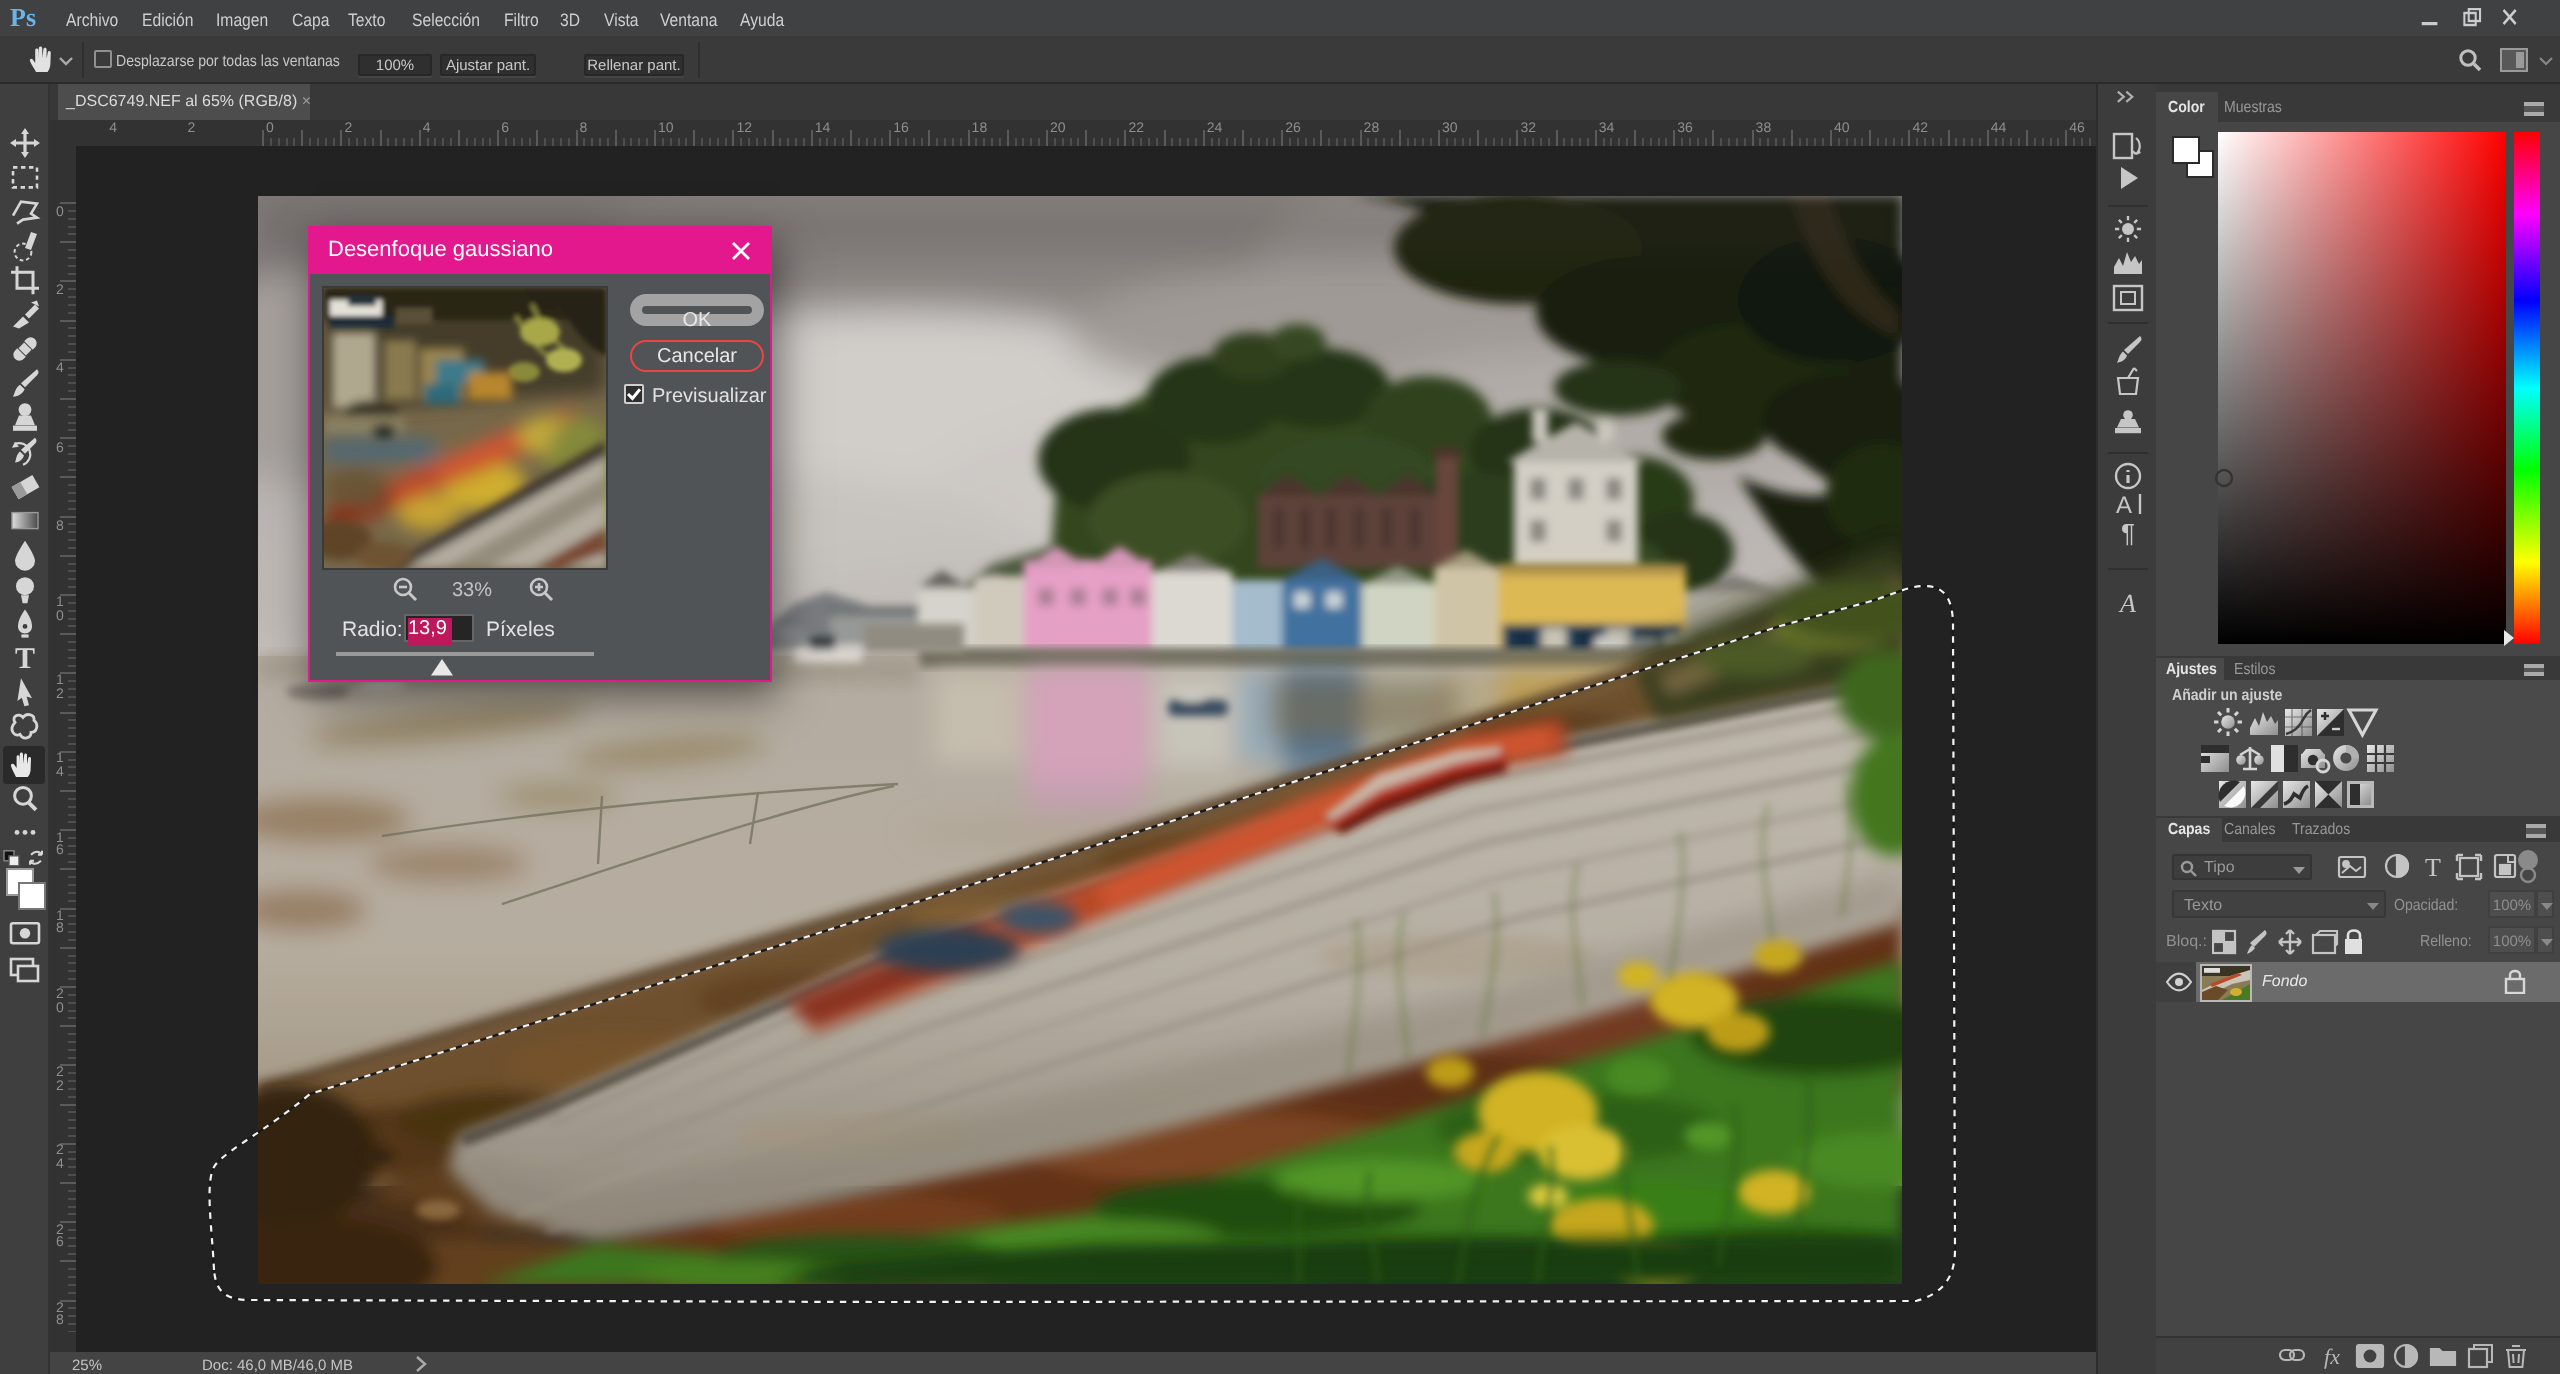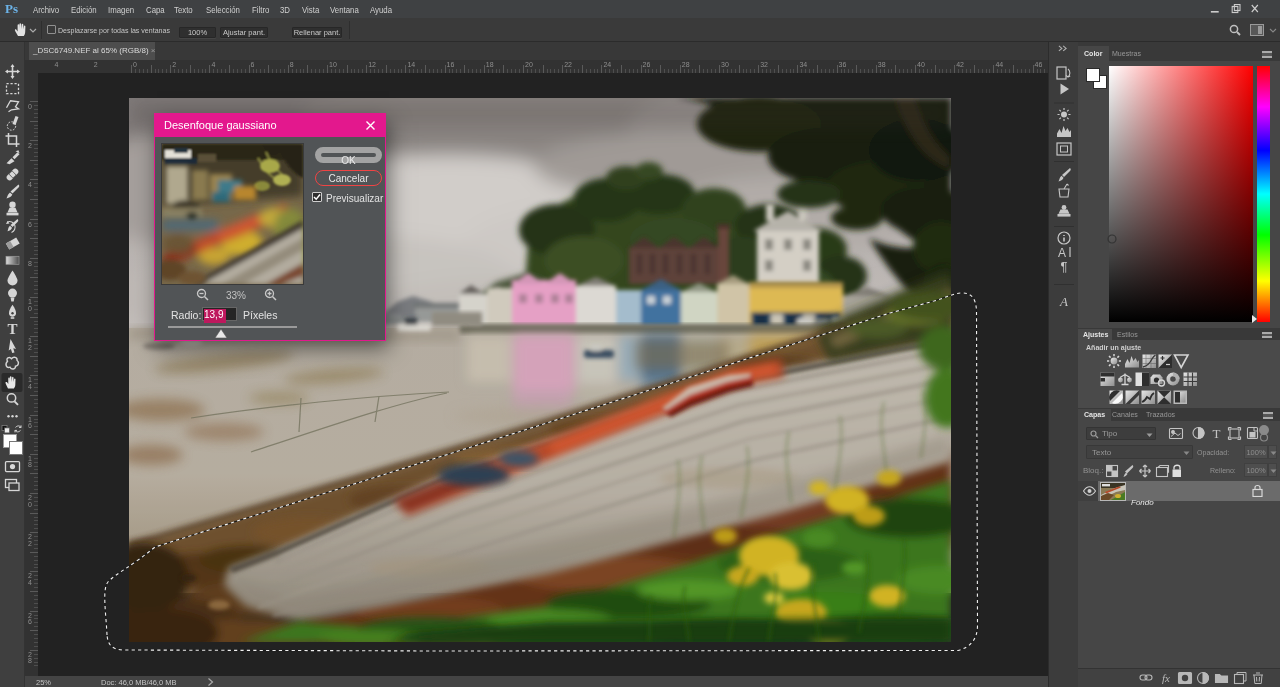--- a/index.html
+++ b/index.html
@@ -888,21 +888,21 @@
     <rect width="24" height="17" fill="#8a7a55"></rect>
     <rect x="0" y="0" width="24" height="5" fill="#3a3424"></rect>
     <rect x="1" y="1" width="8" height="2.4" fill="#ddd"></rect>
     <path d="M0,12 L14,5 L24,2 L24,7 L15,9 L3,15 L0,16 Z" fill="#c8c4b8"></path>
     <path d="M4,9 L18,3.5 L20,4.5 L5,10.5 Z" fill="#b84a2a"></path>
     <path d="M10,17 L24,9 L24,17 Z" fill="#4a7a22"></path>
     <path d="M0,17 L0,13 L7,10 L13,12 L8,17 Z" fill="#6a4a28"></path>
     <ellipse cx="17" cy="13" rx="3" ry="2" fill="#d0b030"></ellipse>
   </svg>
 </div>
-<div class="abs" style="left:53px; top:456px; font-size:8px; font-style:italic; color:#e8e8e8;">Fondo</div>
+<div class="abs" style="left:53px; top:444px; font-size:8px; font-style:italic; color:#e8e8e8;">Fondo</div>
 <svg class="abs" style="left:174px; top:442px;" width="11" height="13" viewBox="0 0 11 13">
       <rect x="1" y="5.5" width="9" height="7" fill="none" stroke="#d8d8d8" stroke-width="1.2"></rect>
       <path d="M3 5.5 L3 3.5 C3 0.8 8 0.8 8 3.5 L8 5.5" stroke="#d8d8d8" stroke-width="1.2" fill="none"></path>
     </svg>
 
 <div class="abs" style="left:0; top:626px; width:202px; height:19px; background:#414141; border-top:1px solid #333;"></div>
 <svg class="abs" style="left:60px; top:629px;" width="130" height="14" viewBox="0 0 130 14">
   <g stroke="#b8b8b8" fill="none" stroke-width="1.1">
     <g transform="translate(2,3)">
           <rect x="0" y="1" width="7" height="5" rx="2.5"></rect>

